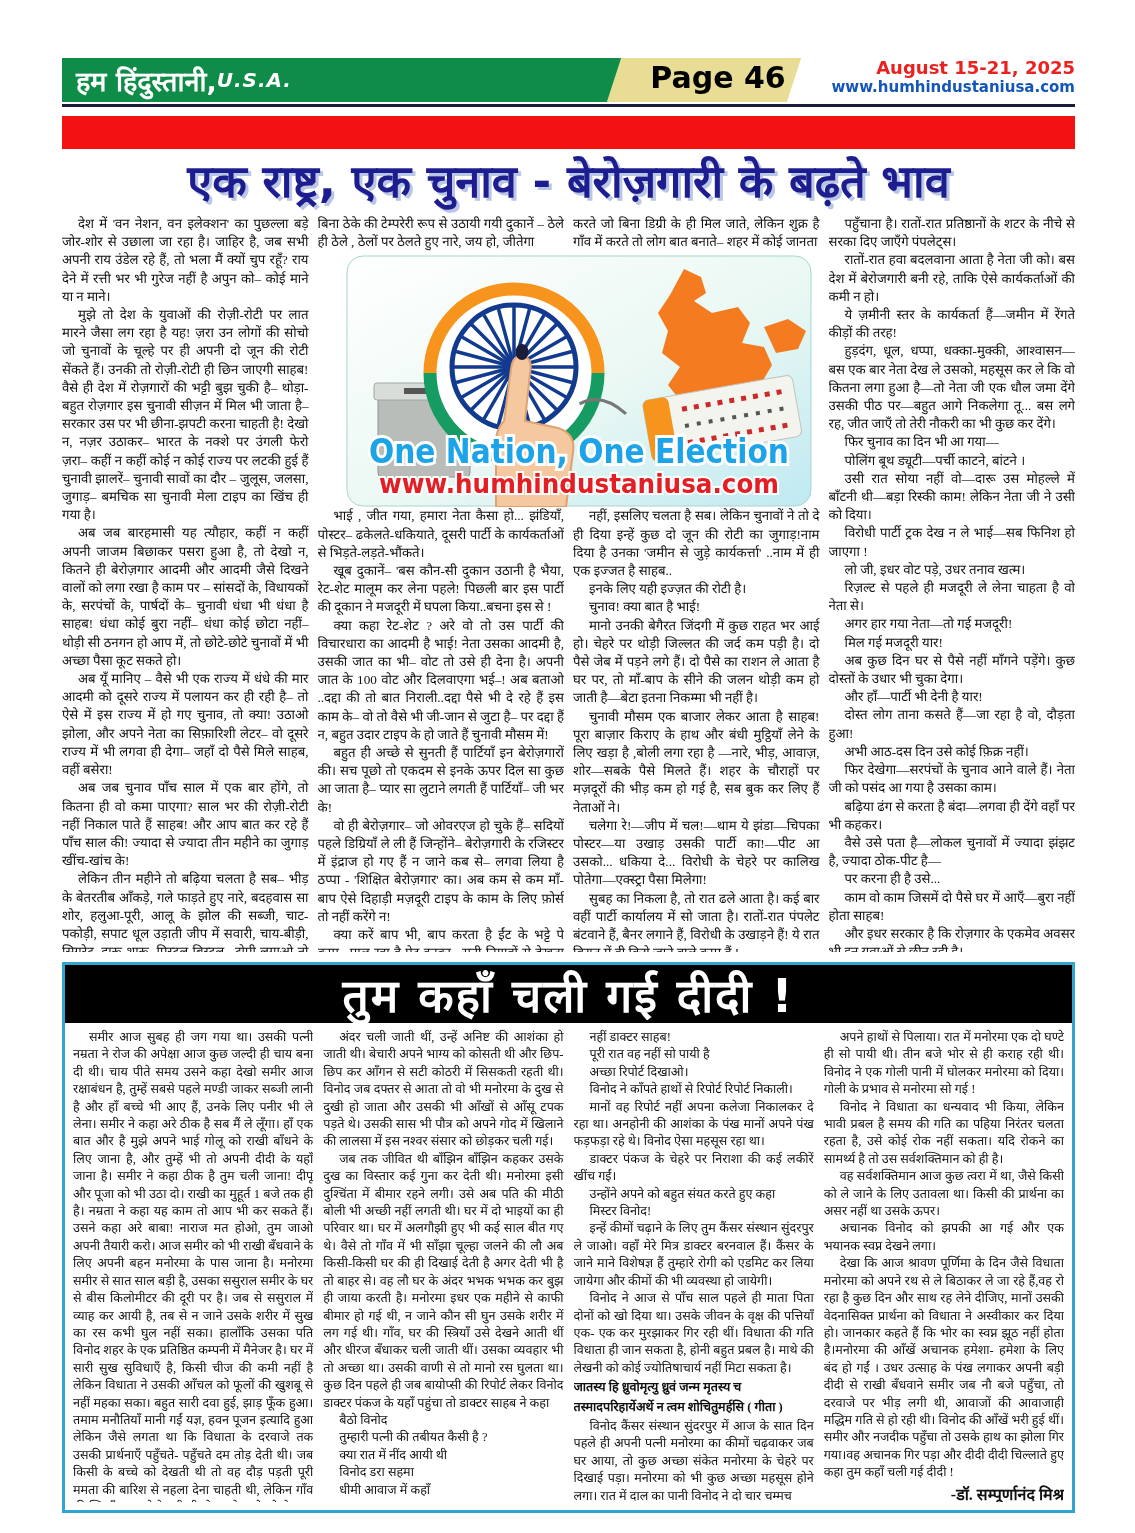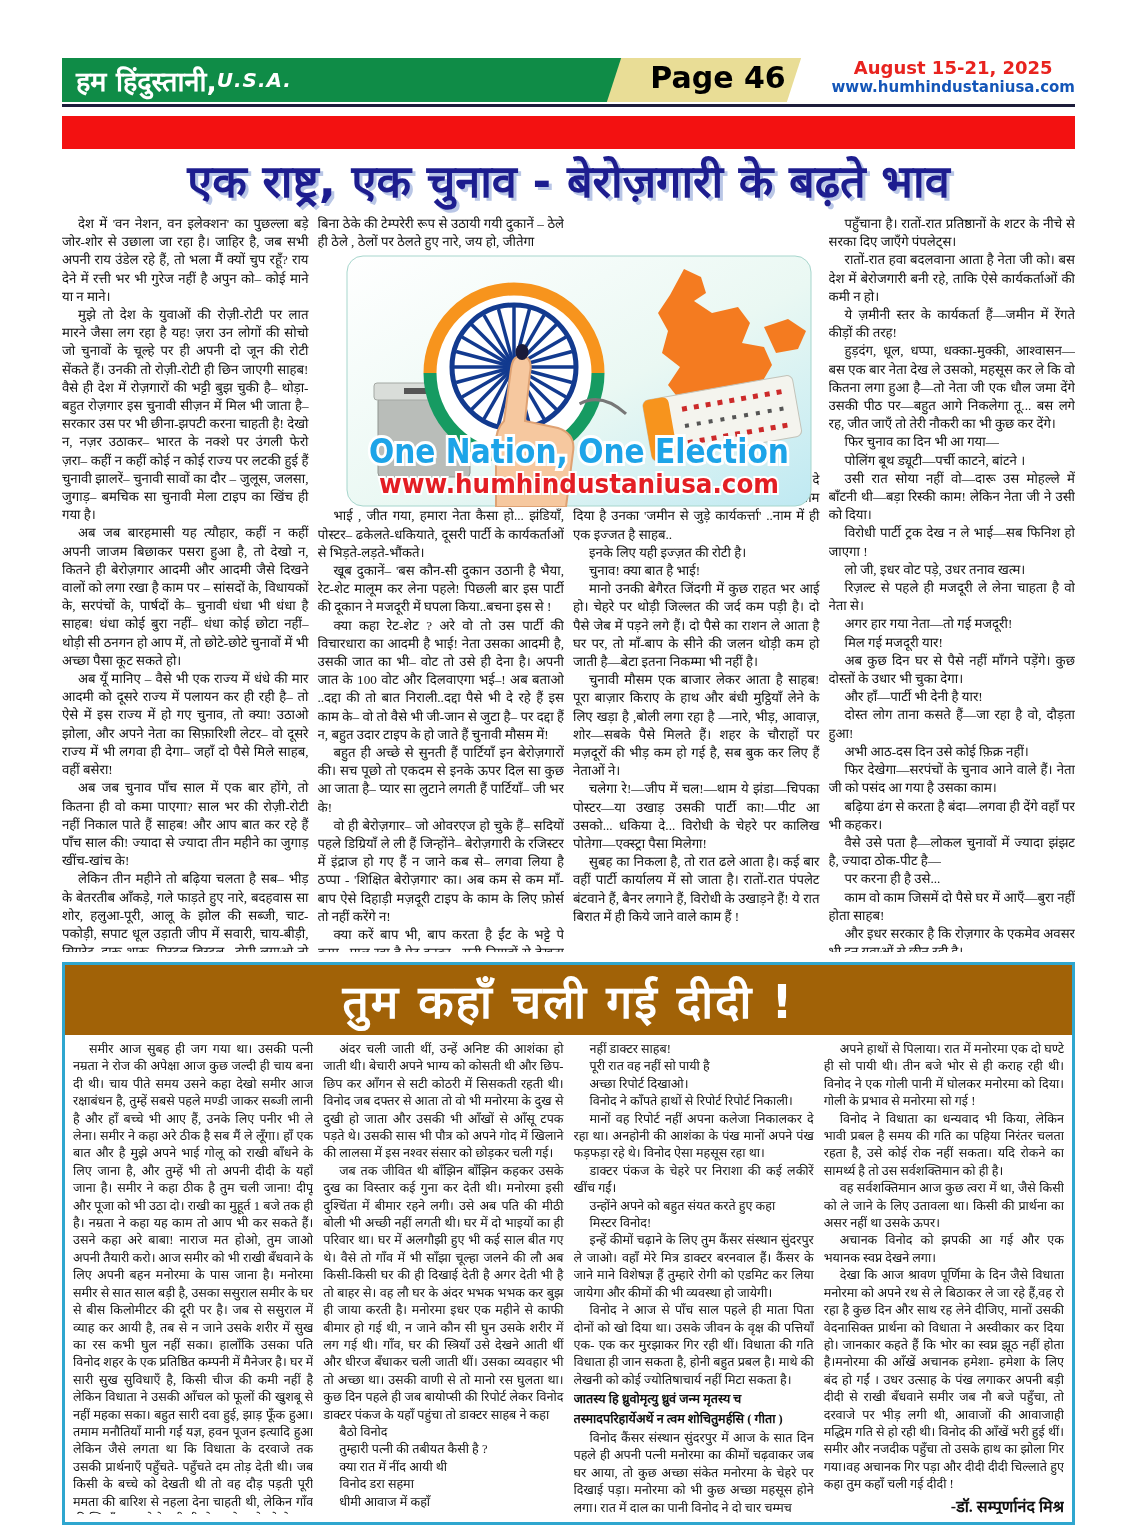--- a/index.html
+++ b/index.html
@@ -5,38 +5,38 @@
   html,body{margin:0;padding:0;background:#fff;}
   body{width:1135px;height:1533px;position:relative;font-family:"Liberation Serif","DejaVu Serif",serif;color:#111;}
   *{box-sizing:border-box;}
   .page{position:absolute;left:62px;top:58px;width:1013px;}
   
   .hdr{position:relative;height:50px;}
   .mast{position:absolute;left:0;top:0;width:560px;height:44px;background:#0f8c47;color:#fff;display:flex;align-items:center;padding-left:14px;font-weight:bold;font-size:27px;font-family:"DejaVu Sans",sans-serif;}
   .mast .usa{font-style:italic;font-size:20px;letter-spacing:1px;}
   .pagebox{position:absolute;left:552px;top:0;width:180px;height:44px;background:#e9dd96;transform:skewX(-18deg);}
   .pagenum{position:absolute;left:576px;top:2px;width:160px;text-align:center;font-weight:bold;font-size:30px;color:#000;font-family:"DejaVu Sans",sans-serif;}
-  .hdr-right{position:absolute;right:0;top:0;text-align:center;line-height:1.15;}
+  .hdr-right{position:absolute;right:0;top:0;text-align:right;line-height:1.15;}
   .hdr-date{color:#e8231f;font-weight:bold;font-size:18px;font-family:"DejaVu Sans",sans-serif;}
   .hdr-site{color:#1456b8;font-weight:bold;font-size:15px;font-family:"DejaVu Sans",sans-serif;}
   .hdr-line{position:absolute;left:0;top:46px;width:100%;height:3px;background:#1c1c3a;}
   .redband{height:33px;background:#f31111;margin-top:8px;}
   
   .headline1{margin-top:6px;text-align:center;font-family:"DejaVu Sans",sans-serif;font-weight:bold;font-size:45px;line-height:1.2;color:#1d1d8f;text-shadow:3px 3px 0 #b9c6e6;white-space:nowrap;}
   
   .a1body{position:relative;margin-top:6px;height:737px;}
   .cols{display:flex;gap:9px;height:100%;font-family:Liberation Serif, serif;}
   .col{width:247px;height:100%;overflow:hidden;font-size:13.2px;line-height:18.2px;}
   .para{margin:0;text-indent:16px;text-align:justify;}
   .para.noind{text-indent:0;}
   .img-spacer{height:256px;}
   .figure{position:absolute;left:284px;top:40px;width:466px;height:284px;}
   
   .a2box{margin-top:10px;border:3px solid #2fa6cf;background:#fff;}
-  .banner2{height:70px;background:#a16207;display:flex;align-items:center;justify-content:center;}
+  .banner2{height:58px;background:#000000;display:flex;align-items:center;justify-content:center;}
   .banner2 span{color:#fff;font-family:"DejaVu Sans",sans-serif;font-weight:bold;font-size:46px;letter-spacing:2px;white-space:nowrap;}
   .a2cols{display:flex;gap:10px;padding:6px 8px 8px 8px;height:487px;}
   .a2cols .col{width:241px;font-size:12.6px;line-height:17.4px;}
   .shloka{font-weight:bold;text-indent:0;margin:2px 0;}
   .sig2{margin-top:2px;text-align:right;font-weight:bold;font-size:16px;line-height:1.4;}
 </style>
 </head>
 <body>
 
 <div class="page">
@@ -76,20 +76,23 @@
         <div>
             <p class="para">भाई , जीत गया, हमारा नेता कैसा हो... झंडियाँ, पोस्टर– ढकेलते-धकियाते, दूसरी पार्टी के कार्यकर्ताओं से भिड़ते-लड़ते-भौंकते।</p>
             <p class="para">खूब दुकानें– 'बस कौन-सी दुकान उठानी है भैया, रेट-शेट मालूम कर लेना पहले! पिछली बार इस पार्टी की दूकान ने मजदूरी में घपला किया..बचना इस से !</p>
             <p class="para">क्या कहा रेट-शेट ? अरे वो तो उस पार्टी की विचारधारा का आदमी है भाई! नेता उसका आदमी है, उसकी जात का भी– वोट तो उसे ही देना है। अपनी जात के 100 वोट और दिलवाएगा भई–! अब बताओ ..दद्दा की तो बात निराली..दद्दा पैसे भी दे रहे हैं इस काम के– वो तो वैसे भी जी-जान से जुटा है– पर दद्दा हैं न, बहुत उदार टाइप के हो जाते हैं चुनावी मौसम में!</p>
             <p class="para">बहुत ही अच्छे से सुनती हैं पार्टियाँ इन बेरोज़गारों की। सच पूछो तो एकदम से इनके ऊपर दिल सा कुछ आ जाता है– प्यार सा लुटाने लगती हैं पार्टियाँ– जी भर के!</p>
             <p class="para">वो ही बेरोज़गार– जो ओवरएज हो चुके हैं– सदियों पहले डिग्रियाँ ले ली हैं जिन्होंने– बेरोज़गारी के रजिस्टर में इंद्राज हो गए हैं न जाने कब से– लगवा लिया है ठप्पा - 'शिक्षित बेरोज़गार' का। अब कम से कम माँ-बाप ऐसे दिहाड़ी मज़दूरी टाइप के काम के लिए फ़ोर्स तो नहीं करेंगे न!</p>
             <p class="para">क्या करें बाप भी, बाप करता है ईंट के भट्टे पे काम– पाल रहा है पेट इनका– सूनी निगाहों से देखता रहता है बेटे की डिग्रियों को–</p>
           </div>
       </div>
       <div class="col">
+        <div>
+            <p class="para noind">करते जो बिना डिग्री के ही मिल जाते, लेकिन शुक्र है गाँव में करते तो लोग बात बनाते– शहर में कोई जानता</p>
+          </div>
         <div class="img-spacer"></div>
         <div>
             <p class="para">नहीं, इसलिए चलता है सब। लेकिन चुनावों ने तो दे ही दिया इन्हें कुछ दो जून की रोटी का जुगाड़!नाम दिया है उनका 'जमीन से जुड़े कार्यकर्त्ता' ..नाम में ही एक इज्जत है साहब..</p>
             <p class="para">इनके लिए यही इज्ज़त की रोटी है।</p>
             <p class="para">चुनाव! क्या बात है भाई!</p>
             <p class="para">मानो उनकी बेगैरत जिंदगी में कुछ राहत भर आई हो। चेहरे पर थोड़ी जिल्लत की जर्द कम पड़ी है। दो पैसे जेब में पड़ने लगे हैं। दो पैसे का राशन ले आता है घर पर, तो माँ-बाप के सीने की जलन थोड़ी कम हो जाती है—बेटा इतना निकम्मा भी नहीं है।</p>
             <p class="para">चुनावी मौसम एक बाजार लेकर आता है साहब! पूरा बाज़ार किराए के हाथ और बंधी मुट्ठियाँ लेने के लिए खड़ा है ,बोली लगा रहा है —नारे, भीड़, आवाज़, शोर—सबके पैसे मिलते हैं। शहर के चौराहों पर मज़दूरों की भीड़ कम हो गई है, सब बुक कर लिए हैं नेताओं ने।</p>
             <p class="para">चलेगा रे!—जीप में चल!—थाम ये झंडा—चिपका पोस्टर—या उखाड़ उसकी पार्टी का!—पीट आ उसको... धकिया दे... विरोधी के चेहरे पर कालिख पोतेगा—एक्स्ट्रा पैसा मिलेगा!</p>
             <p class="para">सुबह का निकला है, तो रात ढले आता है। कई बार वहीं पार्टी कार्यालय में सो जाता है। रातों-रात पंपलेट बंटवाने हैं, बैनर लगाने हैं, विरोधी के उखाड़ने हैं! ये रात बिरात में ही किये जाने वाले काम हैं !</p>
           </div>

